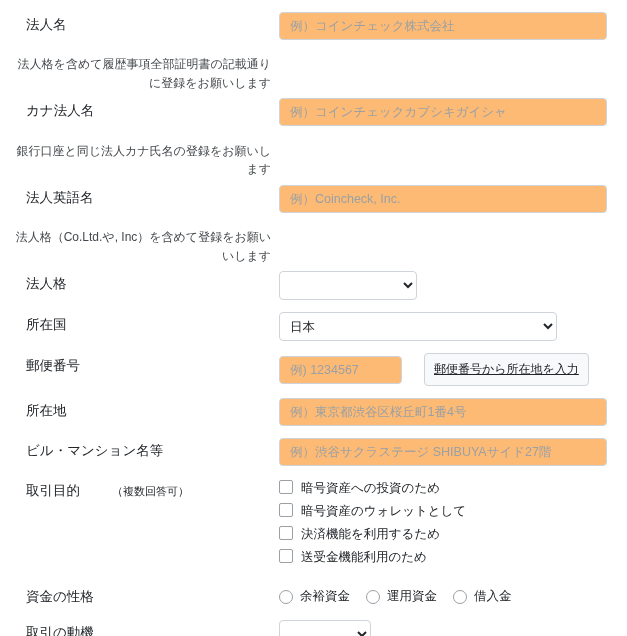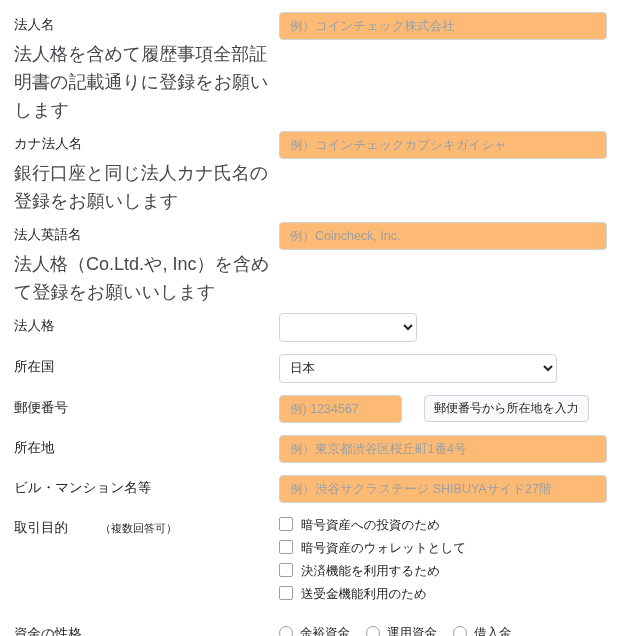--- a/index.html
+++ b/index.html
@@ -29,26 +29,28 @@
     width: 265px;
     flex: 0 0 265px;
     padding-top: 5px;
     box-sizing: border-box;
     padding-right: 8px;
   }
   .label-main {
     font-size: 13.5px;
     color: #22262a;
     line-height: 1.5;
+    margin-left: 12px;
   }
   .label-sub {
-    font-size: 18px;
+    font-size: 12px;
     color: #44484c;
     line-height: 1.55;
-    margin-top: 6px;
+    margin-top: 20px;
+    text-align: right;
   }
   .label-note {
     font-size: 11px;
     color: #22262a;
     padding-left: 32px;
   }
   .field-col {
     flex: 1 1 auto;
     padding-top: 2px;
   }
@@ -94,30 +96,31 @@
   .sel-country {
     width: 278px;
   }
   .zip-line {
     display: flex;
     align-items: center;
     gap: 22px;
   }
   .btn {
     box-sizing: border-box;
-    height: 27px;
+    height: 33px;
     border: 1px solid #ced4da;
     border-radius: 4px;
     background: #f8f9fa;
     font-family: "Liberation Sans", sans-serif;
     font-size: 12px;
     color: #212529;
     padding: 0 9px;
     cursor: pointer;
     white-space: nowrap;
+    text-decoration: underline;
   }
   .check-list {
     padding-top: 4px;
   }
   .check-item {
     display: flex;
     align-items: flex-start;
     margin-bottom: 6px;
   }
   .box {

